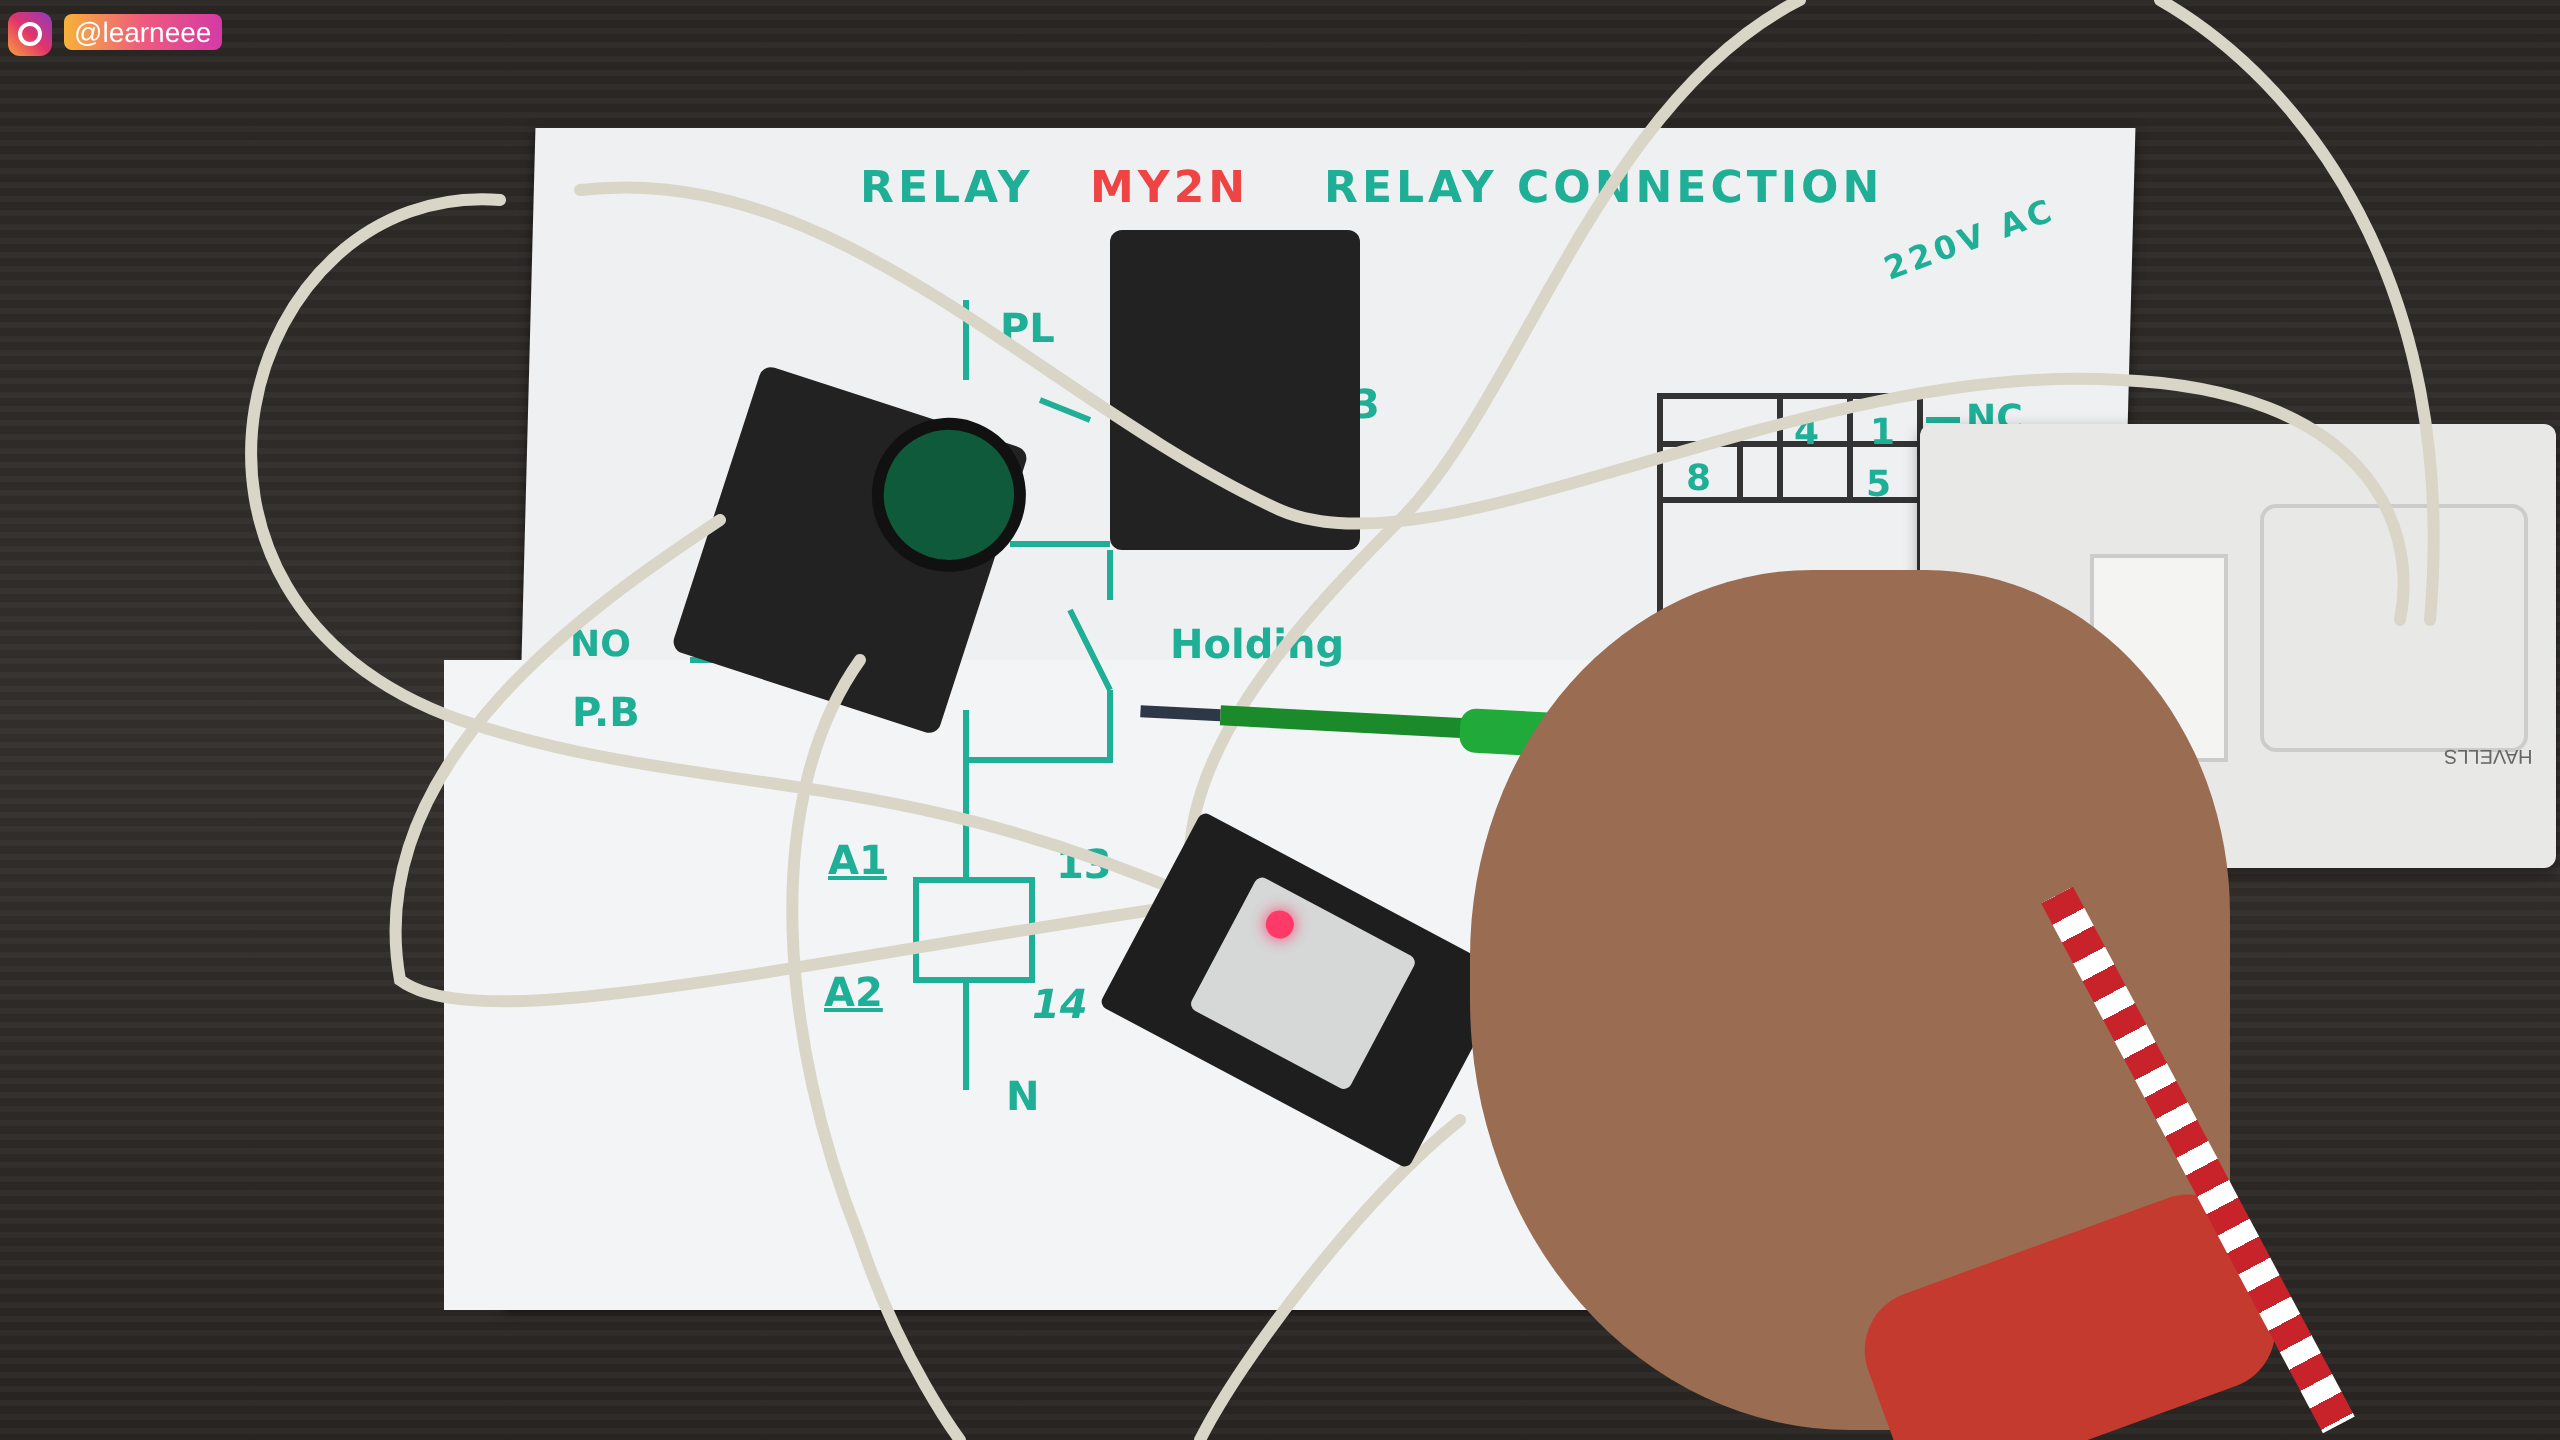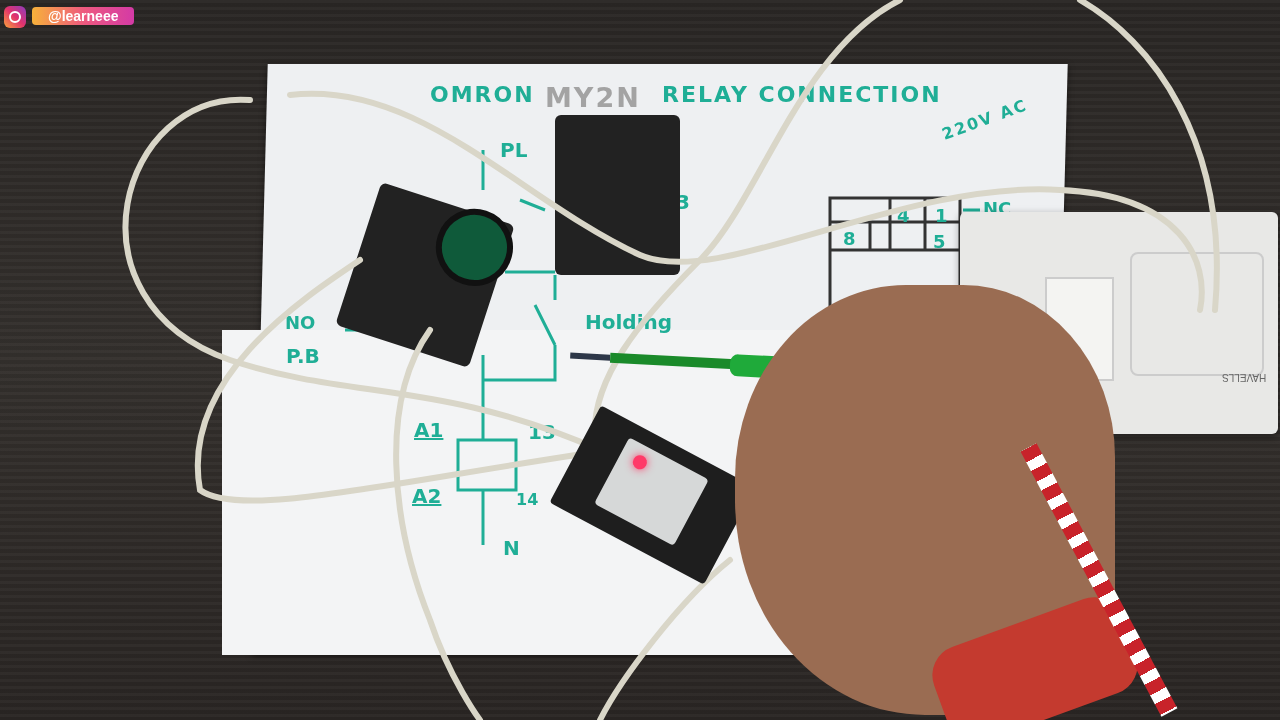--- a/index.html
+++ b/index.html
@@ -7,29 +7,29 @@
     background:#2b2826;font-family:"Liberation Sans",sans-serif;}
   .table{position:absolute;inset:0;
     background:
       repeating-linear-gradient(180deg,rgba(255,255,255,0.025) 0 3px,rgba(0,0,0,0.05) 3px 7px),
       linear-gradient(180deg,#2a2725,#34302d 50%,#2a2624);}
   .paper{position:absolute;left:260px;top:64px;width:800px;height:590px;
     background:#eef0f2;transform:skewX(-1.5deg);box-shadow:0 2px 6px rgba(0,0,0,.5);}
   .paper2{position:absolute;left:222px;top:330px;width:860px;height:325px;background:#f3f4f5;}
   .hand-text{position:absolute;color:#1fae96;font-family:"DejaVu Sans",sans-serif;font-weight:bold;letter-spacing:2px;}
   .title1{left:430px;top:82px;font-size:22px;}
-  .title2{left:545px;top:82px;font-size:27px;color:#a3a3a3;}
+  .title2{left:545px;top:82px;font-size:22px;color:#ef4444;}
   .title3{left:662px;top:82px;font-size:22px;}
   .volt{left:940px;top:110px;font-size:16px;transform:rotate(-20deg);}
   .lbl{position:absolute;color:#1fae96;font-family:"DejaVu Sans",sans-serif;font-weight:bold;font-size:20px;}
   .ig{position:absolute;left:4px;top:6px;width:22px;height:22px;border-radius:6px;
     background:linear-gradient(45deg,#f9a23b,#e2336b,#8e3bbf);}
   .ig:after{content:"";position:absolute;left:5px;top:5px;width:8px;height:8px;border:2px solid #fff;border-radius:50%;}
-  .handle{position:absolute;left:32px;top:7px;padding:1px 16px;border-radius:4px;
-    background:linear-gradient(90deg,#f7b23a,#ee5a7e,#d43aa6);color:#fff;font-weight:bold;font-size:14px;}
+  .handle{position:absolute;left:32px;top:7px;padding:1px 5px;border-radius:4px;
+    background:linear-gradient(90deg,#f7b23a,#ee5a7e,#d43aa6);color:#fff;font-weight:normal;font-size:14px;}
   .pb{position:absolute;background:#222;border-radius:6px;}
   .switchplate{position:absolute;left:960px;top:212px;width:318px;height:222px;background:#e8e8e6;
     border-radius:6px;box-shadow:0 3px 8px rgba(0,0,0,.4);}
   .relay{position:absolute;left:565px;top:440px;width:175px;height:110px;background:#1e1e1e;
     transform:rotate(28deg);border-radius:4px;}
   .relay-body{position:absolute;left:40px;top:15px;width:90px;height:75px;background:rgba(230,232,232,.92);border-radius:4px;}
   .led{position:absolute;left:14px;top:10px;width:14px;height:14px;border-radius:50%;background:#ff3a68;box-shadow:0 0 8px #ff3a68;}
   .screwdriver{position:absolute;left:570px;top:355px;width:360px;height:20px;transform:rotate(3deg);}
   .hand{position:absolute;left:735px;top:285px;width:380px;height:430px;background:#9a6c52;
     border-radius:45% 40% 20% 50%;}
@@ -40,34 +40,34 @@
 </head>
 <body>
 
 <div class="table"></div>
 <div class="paper"></div>
 <div class="paper2"></div>
 
 <div class="ig"></div>
 <div class="handle">@learneee</div>
 
-<div class="hand-text title1">OMRON</div>
+<div class="hand-text title1">RELAY</div>
 <div class="hand-text title2">MY2N</div>
 <div class="hand-text title3">RELAY CONNECTION</div>
 <div class="hand-text volt">220V AC</div>
 
-<div class="lbl" style="left:500px;top:138px;">PL</div>
+<div class="lbl" style="left:500px;top:152px;">PL</div>
 <div class="lbl" style="left:676px;top:190px;">3</div>
 <div class="lbl" style="left:285px;top:312px;font-size:18px;">NO</div>
 <div class="lbl" style="left:286px;top:344px;">P.B</div>
 <div class="lbl" style="left:585px;top:310px;">Holding</div>
 <div class="lbl" style="left:414px;top:418px;text-decoration:underline;">A1</div>
 <div class="lbl" style="left:412px;top:484px;text-decoration:underline;">A2</div>
 <div class="lbl" style="left:528px;top:420px;">13</div>
-<div class="lbl" style="left:516px;top:490px;font-size:16px;">14</div>
+<div class="lbl" style="left:516px;top:490px;font-size:20px;font-style:italic;">14</div>
 <div class="lbl" style="left:503px;top:536px;">N</div>
 
 <svg style="position:absolute;left:0;top:0" width="1280" height="720">
   <g stroke="#1fae96" stroke-width="3" fill="none">
     <path d="M483 150 V190 M520 200 L545 210"></path>
     <path d="M345 330 H380"></path>
     <path d="M483 355 V440 M483 380 H555 V345 M555 345 L535 305 M555 300 V275 M505 272 H555"></path>
     <rect x="458" y="440" width="58" height="50"></rect>
     <path d="M483 490 V545"></path>
   </g>

